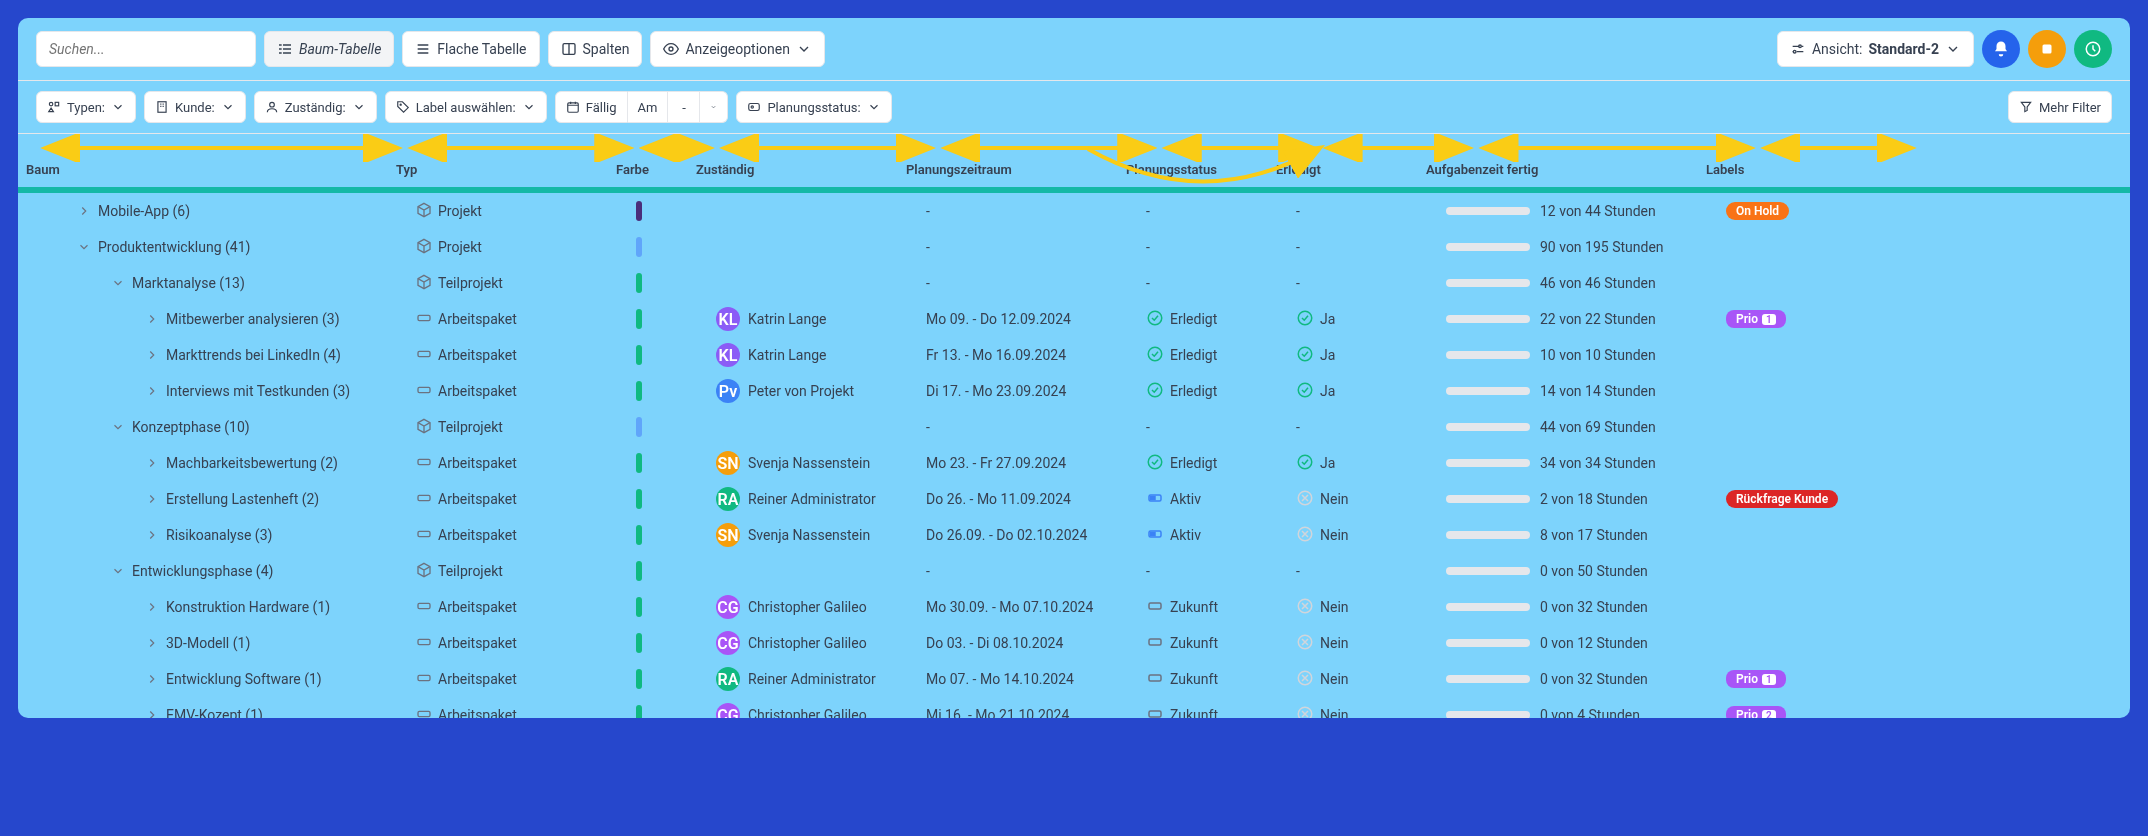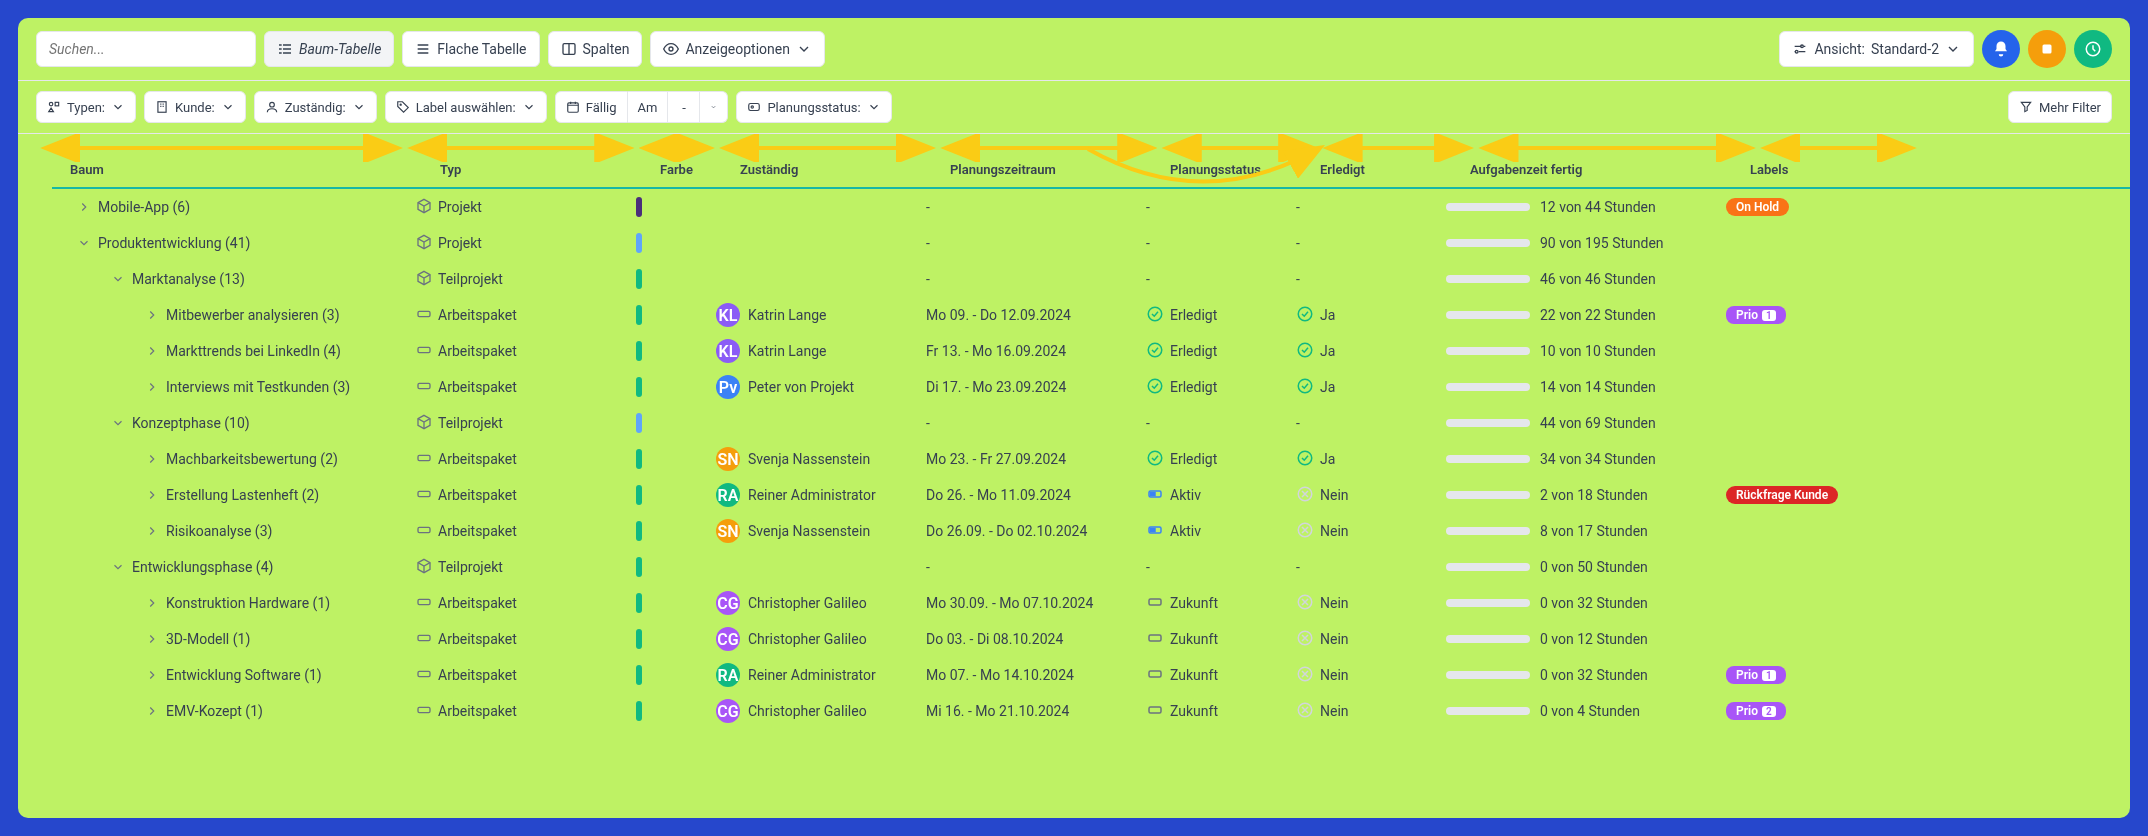--- a/index.html
+++ b/index.html
@@ -1,35 +1,35 @@
 <!DOCTYPE html>
 <html><head>
 <meta charset="utf-8">
 <style>
 * { box-sizing: border-box; margin: 0; padding: 0; font-family: -apple-system, BlinkMacSystemFont, "Segoe UI", Roboto, Arial, sans-serif; }
 body { background: #2647cc; padding: 18px; }
-.app { background: #bef264; border-radius: 10px; overflow: hidden; height: 800px; display: flex; flex-direction: column; }
+.app { background: #7dd3fc; border-radius: 10px; overflow: hidden; height: 700px; display: flex; flex-direction: column; }
 .toolbar { display: flex; align-items: center; padding: 12px 18px; gap: 8px; border-bottom: 1px solid #e5e7eb; }
 .search { width: 220px; height: 36px; border: 1px solid #e5e7eb; border-radius: 6px; padding: 0 12px; font-size: 14px; color: #9ca3af; font-style: italic; }
 .btn { display: inline-flex; align-items: center; gap: 6px; height: 36px; padding: 0 12px; border: 1px solid #e5e7eb; border-radius: 6px; background: #fff; font-size: 14px; color: #374151; cursor: pointer; }
 .btn.active { background: #f3f4f6; font-style: italic; }
 .btn svg { width: 16px; height: 16px; }
 .spacer { flex: 1; }
 .circle-btn { width: 38px; height: 38px; border-radius: 50%; display: flex; align-items: center; justify-content: center; cursor: pointer; }
 .circle-blue { background: #2563eb; }
 .circle-yellow { background: #f59e0b; }
 .circle-green { background: #10b981; }
 .circle-btn svg { width: 18px; height: 18px; fill: #fff; }
 .filterbar { display: flex; align-items: center; padding: 10px 18px; gap: 8px; border-bottom: 1px solid #e5e7eb; }
 .fbtn { display: inline-flex; align-items: center; gap: 6px; height: 32px; padding: 0 10px; border: 1px solid #e5e7eb; border-radius: 6px; background: #fff; font-size: 13px; color: #374151; cursor: pointer; }
 .fbtn svg { width: 14px; height: 14px; }
 .chev { width: 12px; height: 12px; }
 .arrows-row { position: relative; height: 28px; }
 .arrow-svg { position: absolute; top: 0; left: 0; width: 100%; height: 28px; }
-.thead { display: flex; padding: 0 18px 10px 18px; font-size: 13px; font-weight: 600; color: #374151; border-bottom: 2px solid #14b8a6; margin-left: 34px; }
+.thead { display: flex; padding: 0 18px 10px 8px; font-size: 13px; font-weight: 600; color: #374151; border-bottom: 6px solid #14b8a6; }
 .tbody { flex: 1; overflow-y: auto; }
 .row { display: flex; align-items: center; padding: 4px 28px; font-size: 14px; color: #374151; min-height: 36px; }
 .c-tree { width: 370px; display: flex; align-items: center; gap: 6px; }
 .c-typ { width: 220px; display: flex; align-items: center; gap: 6px; }
 .c-farbe { width: 80px; display: flex; align-items: center; }
 .c-zust { width: 210px; display: flex; align-items: center; gap: 8px; }
 .c-zeit { width: 220px; }
 .c-status { width: 150px; display: flex; align-items: center; gap: 6px; }
 .c-erl { width: 150px; display: flex; align-items: center; gap: 6px; }
 .c-auf { width: 280px; display: flex; align-items: center; gap: 10px; }
@@ -88,21 +88,21 @@
         </svg>
     </button>
     <div class="spacer"></div>
     <button class="btn">
       <svg viewBox="0 0 24 24" fill="none" stroke="currentColor" stroke-width="2">
           <path d="M4 8h10M18 8h2M4 16h2M10 16h10"></path>
           <circle cx="15" cy="8" r="2"></circle>
           <circle cx="7" cy="16" r="2"></circle>
         </svg>
       <span>Ansicht:</span>
-      <span style="font-weight:400;">Standard-2</span>
+      <span style="font-weight:700;">Standard-2</span>
       <svg class="chev" viewBox="0 0 24 24" fill="none" stroke="currentColor" stroke-width="2">
           <path d="M6 9l6 6 6-6"></path>
         </svg>
     </button>
     <div class="circle-btn circle-blue">
       <svg viewBox="0 0 24 24">
           <path d="M12 2a6 6 0 0 0-6 6v4l-2 3h16l-2-3V8a6 6 0 0 0-6-6zm0 20a3 3 0 0 0 3-3H9a3 3 0 0 0 3 3z"></path>
         </svg>
     </div>
     <div class="circle-btn circle-yellow">

